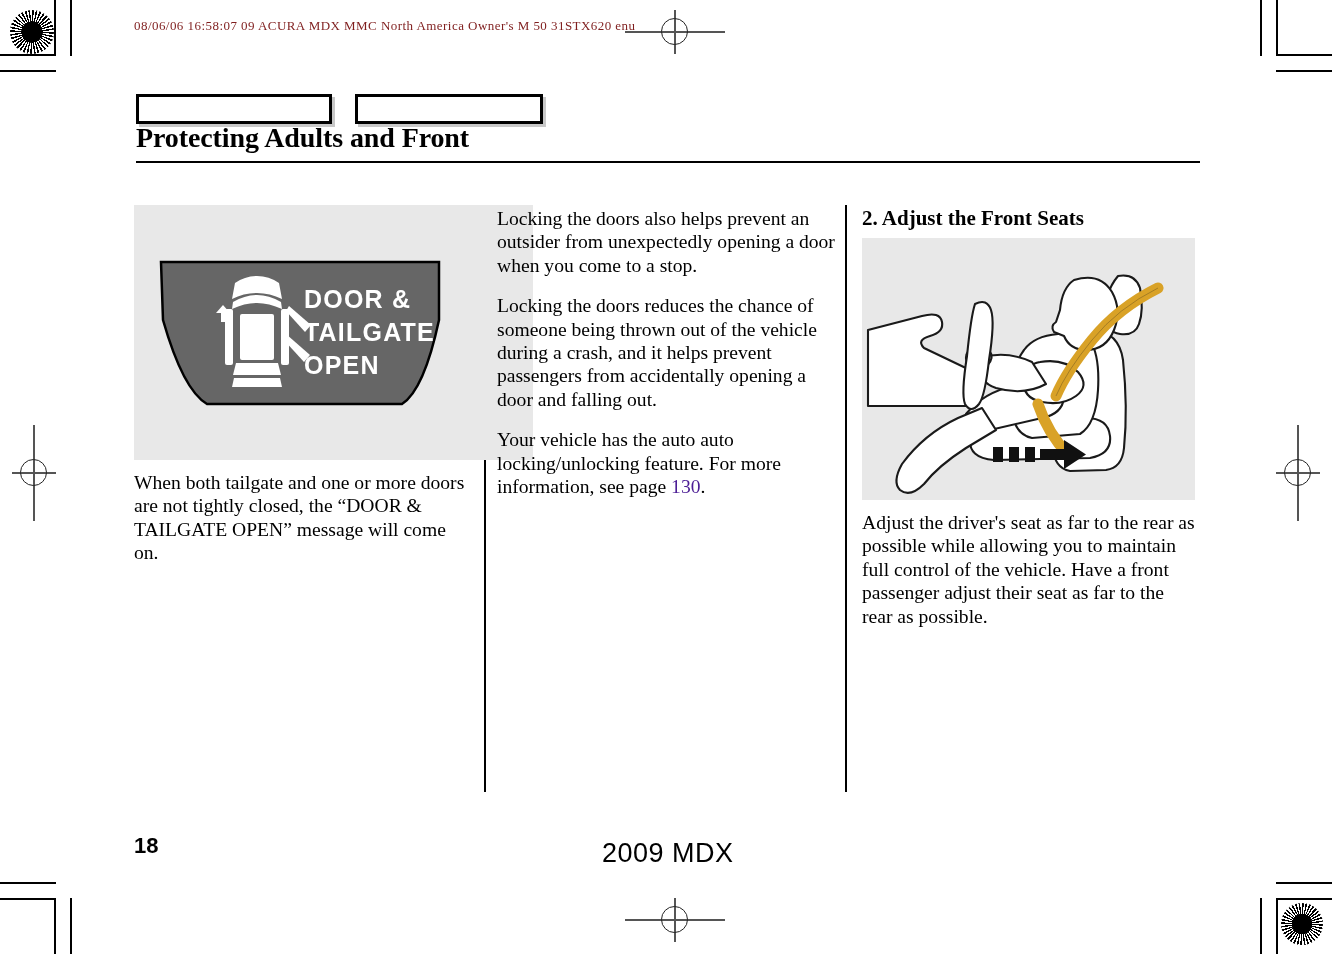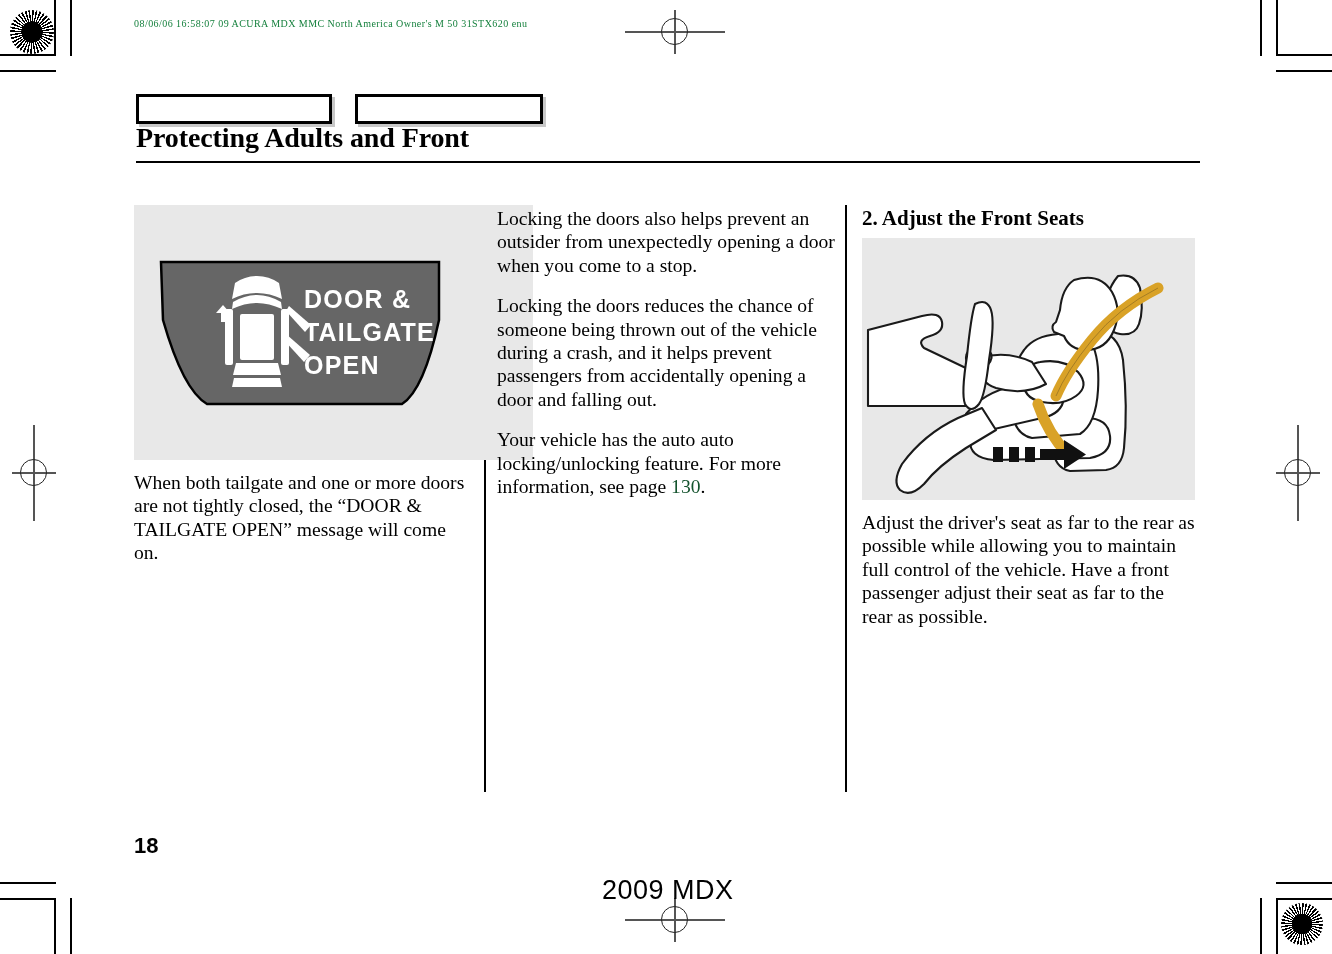--- a/index.html
+++ b/index.html
@@ -34,24 +34,24 @@
     box-sizing: border-box;
     background: transparent;
   }
 
   
   .scan-header {
     position: absolute;
     left: 134px;
     top: 18px;
     font-family: "Liberation Serif", serif;
-    font-size: 10px;
+    font-size: 13px;
     letter-spacing: 0.45px;
     white-space: nowrap;
-    color: #15803d;
+    color: #7f1d1d;
   }
 
   
   .tab-box {
     position: absolute;
     box-sizing: border-box;
     background: #fff;
     border: 3px solid #000;
     box-shadow: 3px 3px 0 0 #c8c8c8;
   }
@@ -91,21 +91,21 @@
     box-sizing: border-box;
   }
   .body-text {
     font-family: "Liberation Serif", serif;
     font-size: 19.6px;
     line-height: 23.4px;
     margin: 0 0 17px 0;
     color: #000;
   }
   .body-text:last-child { margin-bottom: 0; }
-  .link { color: #14532d; margin-top: 48px; }
+  .link { color: #4c1d95; margin-top: 48px; }
 
   .sec-heading {
     font-family: "Liberation Serif", serif;
     font-weight: bold;
     font-size: 21px;
     line-height: 23px;
     margin: 0 0 8px 0;
   }
 
   
@@ -135,21 +135,20 @@
     font-size: 22px;
   }
   .model-footer {
     position: absolute;
     left: 602px;
     top: 838px;
     font-family: "Liberation Sans", sans-serif;
     font-size: 27px;
     letter-spacing: 0.5px;
     white-space: nowrap;
-    margin-top: 37px;
   }
 </style>
 </head>
 <body>
 
 <div>
 
   <div class="starburst" style="left:10px; top:10px; width:44px; height:44px;"></div>
   <div class="crop-line" style="left:0px;  top:54px;  width:56px; height:2px;"></div>
   <div class="crop-line" style="left:54px; top:0px;   width:2px;  height:56px;"></div>

